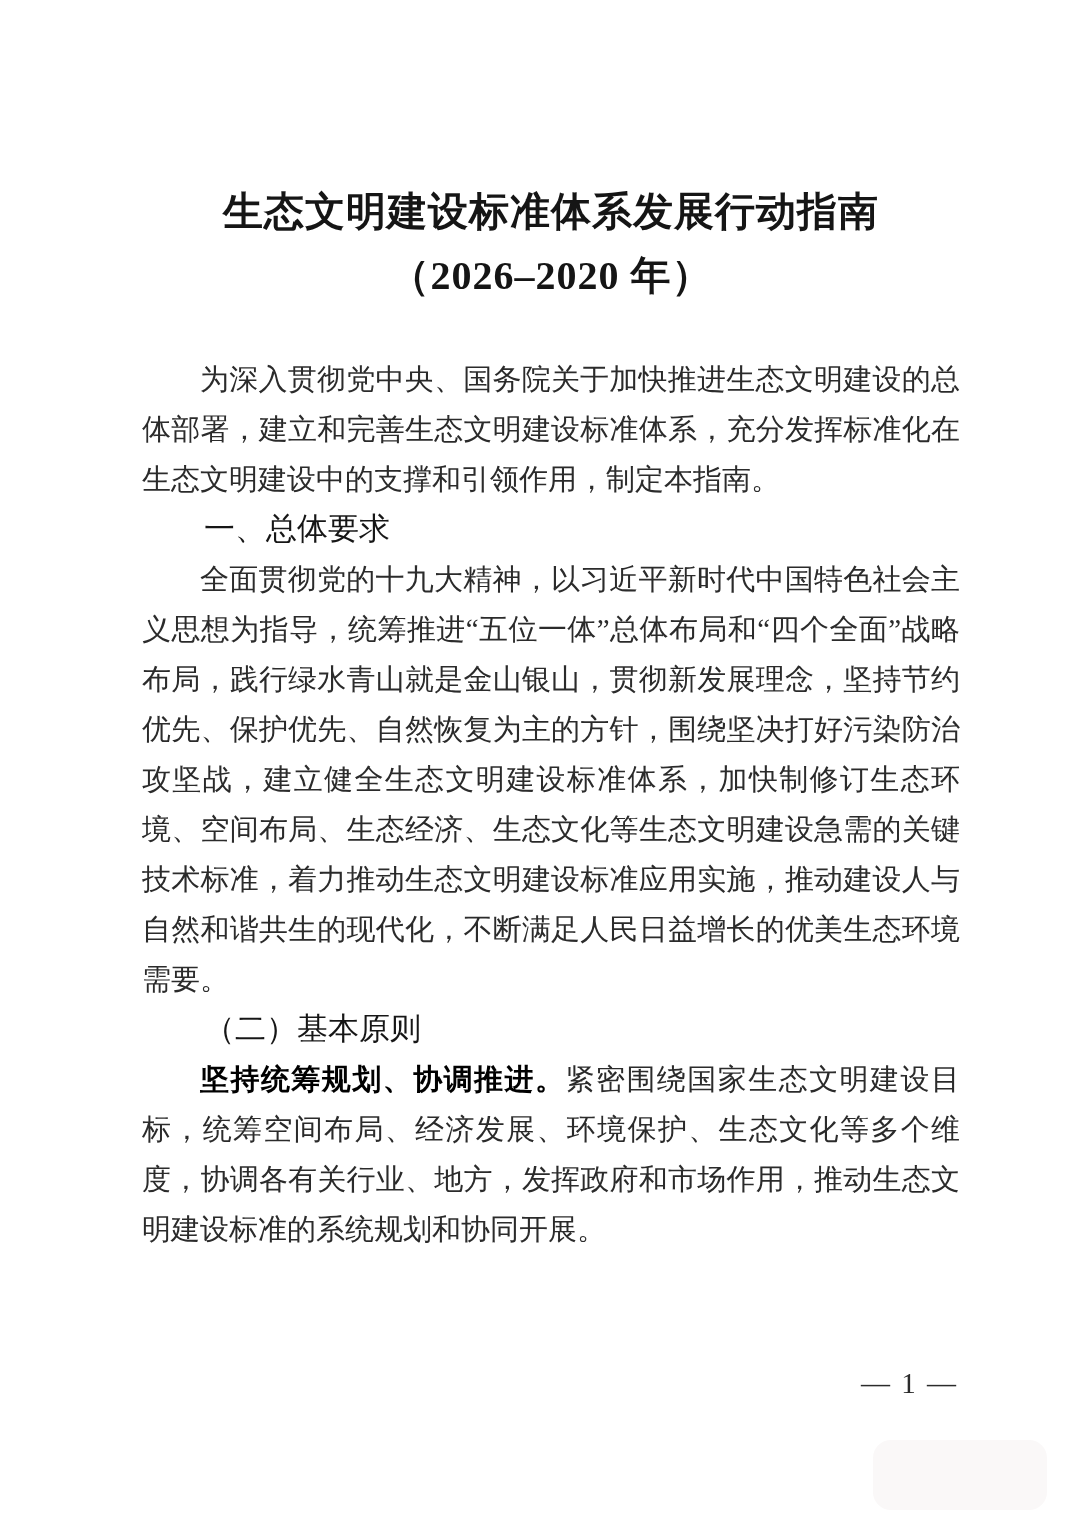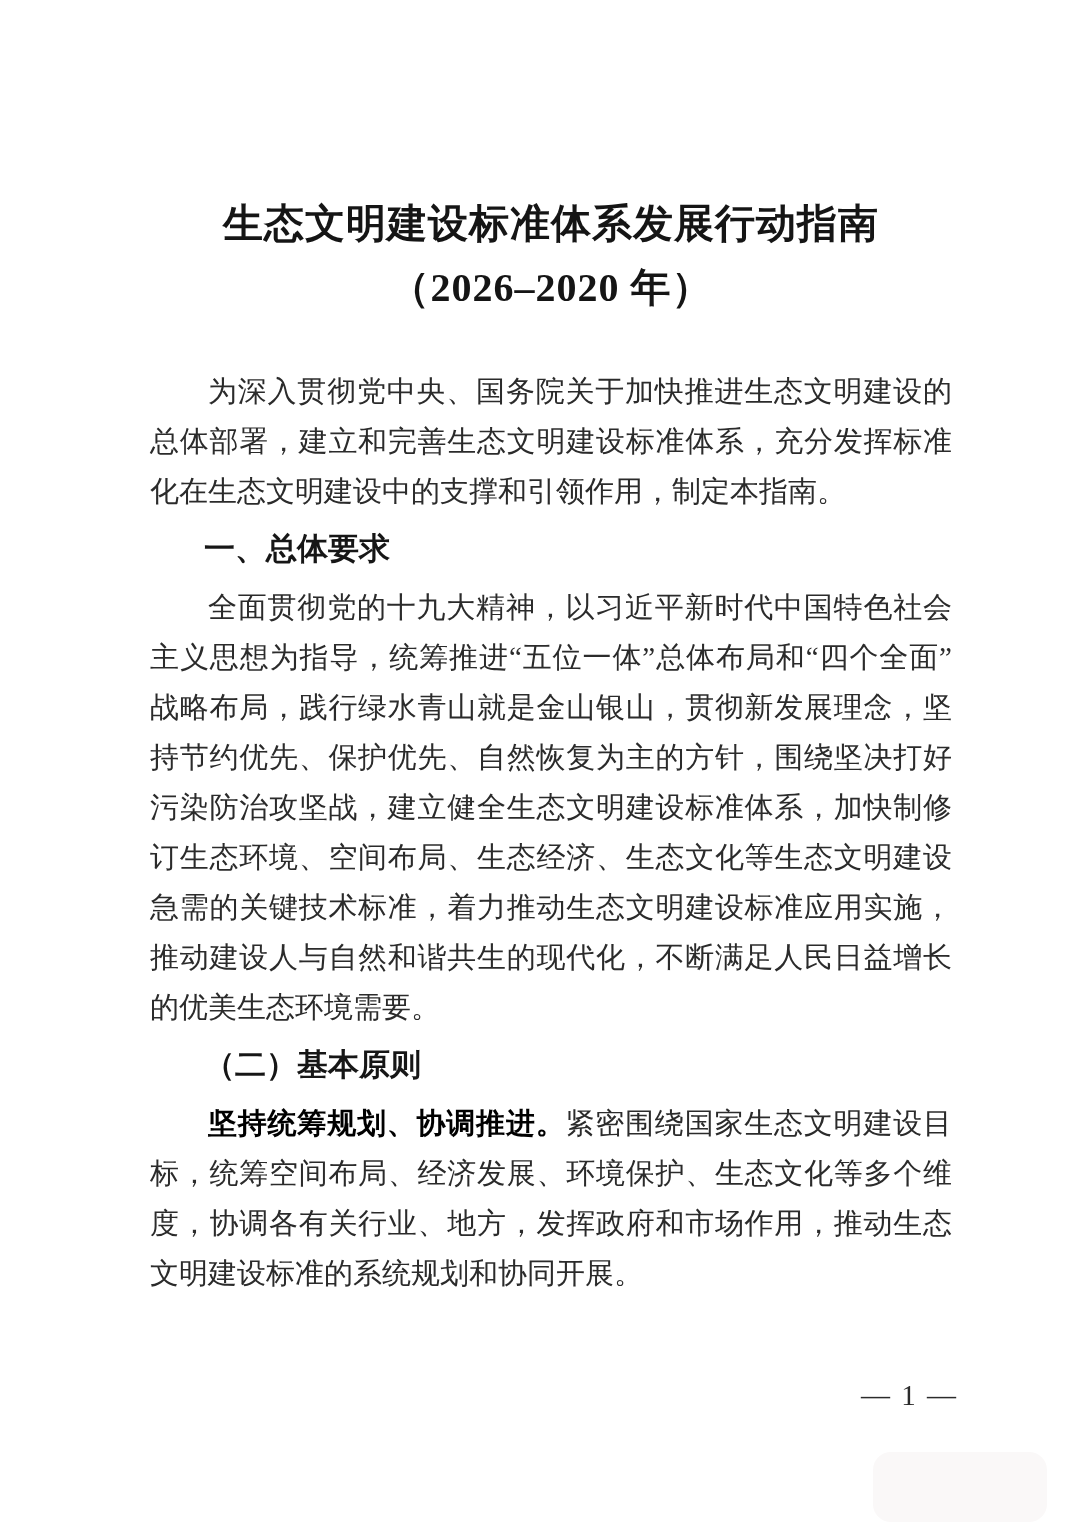--- a/index.html
+++ b/index.html
@@ -10,55 +10,55 @@
   body {
     width: 1080px;
     height: 1526px;
     position: relative;
     overflow: hidden;
     font-family: "Liberation Serif", "DejaVu Serif", serif;
     color: #262626;
   }
   .sheet {
     position: absolute;
-    left: 0; top: 12px;
+    left: 0; top: 0;
     width: 1080px; height: 1262px;
     background: #ffffff;
   }
   .doc {
     position: absolute;
     left: 142px;
     top: 180px;
     width: 818px;
   }
   .title-line {
     margin: 0;
     text-align: center;
     font-size: 40px;
     font-weight: 700;
     line-height: 64px;
     color: #151515;
     letter-spacing: 1px;
     white-space: nowrap;
   }
   .body-text {
-    margin: 8px;
+    margin: 0;
     font-size: 29px;
     line-height: 50px;
     text-align: justify;
     text-indent: 2em;
     color: #2b2b2b;
   }
   .intro {
     margin-top: 46px;
   }
   .heading {
     margin: 0;
     font-size: 31px;
-    font-weight: 700;
+    font-weight: 400;
     line-height: 50px;
     text-indent: 2em;
     color: #161616;
     text-align: left;
   }
   .lead {
     font-weight: 700;
     color: #000000;
   }
   .page-number {

